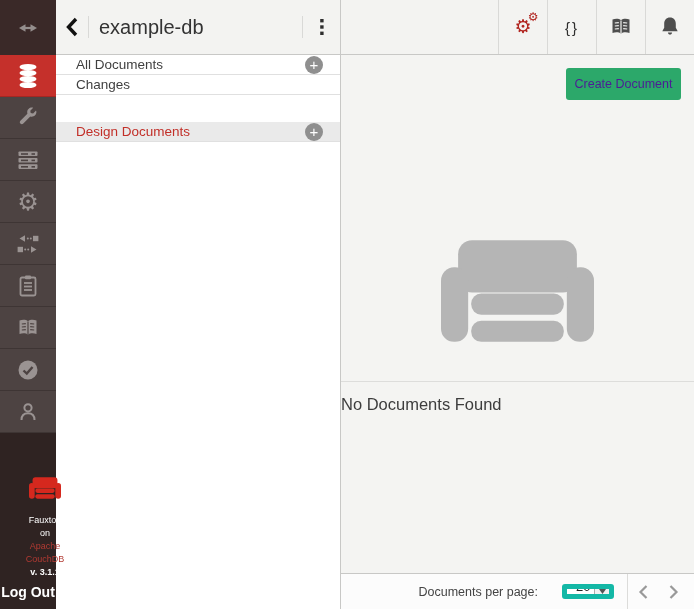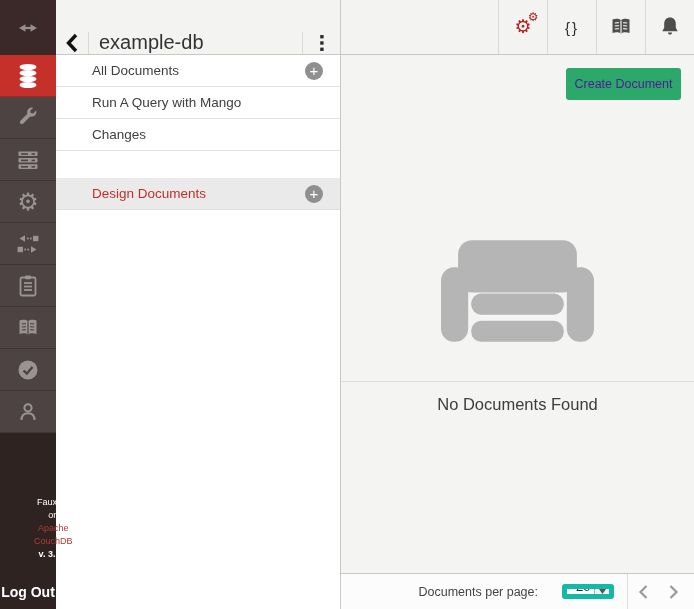--- a/index.html
+++ b/index.html
@@ -7,40 +7,40 @@
     font-family:"Liberation Sans", sans-serif; background:#f4f4f2; }
   #app { position:relative; width:694px; height:609px; display:flex; }
 
   
   #rail { width:56px; height:609px; background:#2f2322; display:flex; flex-direction:column; flex:0 0 56px; }
   .rail-square { height:55px; background:#3a2928; display:flex; align-items:center; justify-content:center; cursor:pointer; }
   .rail-item { height:42px; background:#4d4342; border-bottom:1px solid #3e3534;
     display:flex; align-items:center; justify-content:center; cursor:pointer; }
   .rail-item.active { background:#c5302b; border-bottom-color:#a52722; }
   .rail-glyph { color:#9a9392; font-family:"DejaVu Sans", sans-serif; font-size:24px; line-height:1; }
-  .rail-bottom { flex:1; position:relative; display:flex; flex-direction:row; align-items:center;padding-left:34px; }
+  .rail-bottom { flex:1; position:relative; display:flex; flex-direction:column; align-items:center;padding-left:34px; }
   .brand-couch { margin-top:44px; }
   .brand-lines { margin-top:15px; text-align:center; font-size:9px; line-height:13px; color:#ffffff; }
   .brand-lines .red { color:#b23a33; }
   .brand-lines .ver { font-weight:bold; }
   .logout { position:absolute; bottom:9px; left:0; right:0; text-align:center;
     color:#ffffff; font-size:14px; font-weight:bold; cursor:pointer; }
 
   
   #sidebar { width:285px; height:609px; background:#ffffff; border-right:1px solid #c8c8c6;
     display:flex; flex-direction:column; flex:0 0 285px; }
   .panel-header { height:55px; background:#f3f3f1; border-bottom:1px solid #c8c8c6;
-    display:flex; align-items:flex-end; }
+    display:flex; align-items:center; }
   .back-cell { width:33px; display:flex; align-items:center; justify-content:center;
     border-right:1px solid #d9d9d7; cursor:pointer; }
   .title-cell { flex:1; display:flex; align-items:center; padding-left:10px; }
   .db-title { font-size:20px; color:#333333; white-space:nowrap; overflow:hidden; }
   .kebab-cell { width:38px; border-left:1px solid #d9d9d7; display:flex; align-items:center; justify-content:center; cursor:pointer; }
-  .nav-row { height:32px; border-bottom:1px solid #e0e0e0; display:flex; align-items:center;
-    padding:0 17px 0 36px; font-size:13.5px; color:#3f3f3f; cursor:pointer; background:#fff; }
+  .nav-row { height:20px; border-bottom:1px solid #e0e0e0; display:flex; align-items:center;
+    padding:0 17px 0 20px; font-size:13.5px; color:#3f3f3f; cursor:pointer; background:#fff; }
   .nav-row.active { background:#eaeaea; color:#c22f28;margin-top:27px; }
   .nav-row .label { flex:1; }
   .add-btn { width:18px; height:18px; border-radius:50%; background:#8f8f8f; color:#ffffff;
     font-size:15px; line-height:17px; text-align:center; cursor:pointer; flex:0 0 18px; }
 
   
   #main { flex:1; height:609px; display:flex; flex-direction:column; background:#f4f4f2; }
   .main-header { height:55px; background:#f3f3f1; border-bottom:1px solid #c8c8c6;
     display:flex; justify-content:flex-end; }
   .icon-cell { width:49px; border-left:1px solid #d9d9d7; display:flex; align-items:center;
@@ -50,21 +50,21 @@
   .gears .g-small { position:absolute; top:-6px; right:-7px; font-size:12px; line-height:1; }
   .braces { font-size:15px; letter-spacing:2px; color:#2e2e2e; }
 
   .main-content { flex:1; position:relative; background:#f4f4f2; }
   .create-btn { position:absolute; top:13px; right:13px; width:115px; height:32px;
     background:#2ca86a; color:#4c1d95; font-size:12.5px; border:none; border-radius:3px;
     display:flex; align-items:center; justify-content:center; cursor:pointer;
     font-family:"Liberation Sans", sans-serif; }
   .couch-wrap { position:absolute; top:185px; left:0; right:0; display:flex; justify-content:center; }
   .empty-divider { position:absolute; top:326px; left:0; right:0; height:1px; background:#dddddb; }
-  .empty-msg { position:absolute; top:340px; left:0; right:0; text-align:center;
+  .empty-msg { position:absolute; top:340px; left:0; right:0; 
     font-size:16.5px; color:#3d3d3d; }
 
   .main-footer { height:36px; background:#fcfcfc; border-top:1px solid #c8c8c6;
     display:flex; align-items:center; justify-content:flex-end; padding-right:6px; }
   .perpage-label { font-size:12.5px; color:#444444; margin-right:24px; }
   .select-box { width:52px; height:15px; background:#ffffff; border:5px solid #14b8a6;
     border-radius:3px; display:flex; align-items:flex-end; cursor:pointer; overflow:hidden; }
   .select-value { flex:1; font-size:13px; color:#222; display:flex; align-items:center; padding-left:9px; }
   .select-arrow { width:15px; border-left:1px solid #adadad; background:#f2f2f2;
     display:flex; align-items:center; justify-content:center; }
@@ -223,23 +223,20 @@
           </g>
         </svg>
       </div>
     </div>
 
     <div class="nav-row">
       <span class="label">All Documents</span>
       <span class="add-btn">+</span>
     </div>
     <div class="nav-row">
-      <span class="label">Run A Query with Mango</span>
-    </div>
-    <div class="nav-row">
       <span class="label">Changes</span>
     </div>
     <div class="nav-row active">
       <span class="label">Design Documents</span>
       <span class="add-btn">+</span>
     </div>
   </aside>
 
   <section id="main">
     <div class="main-header">

